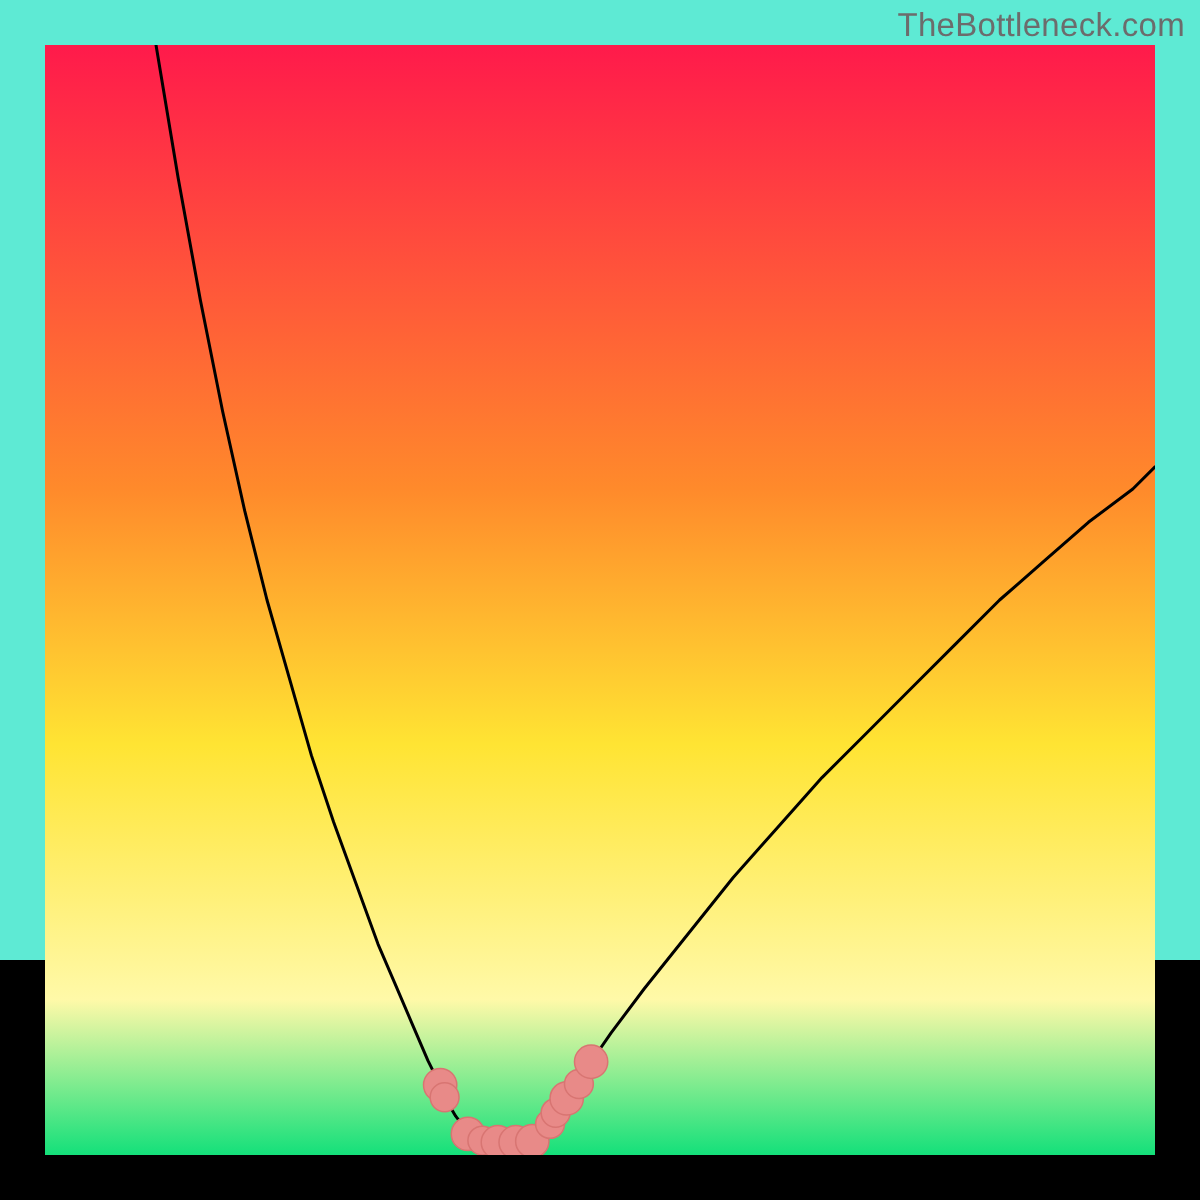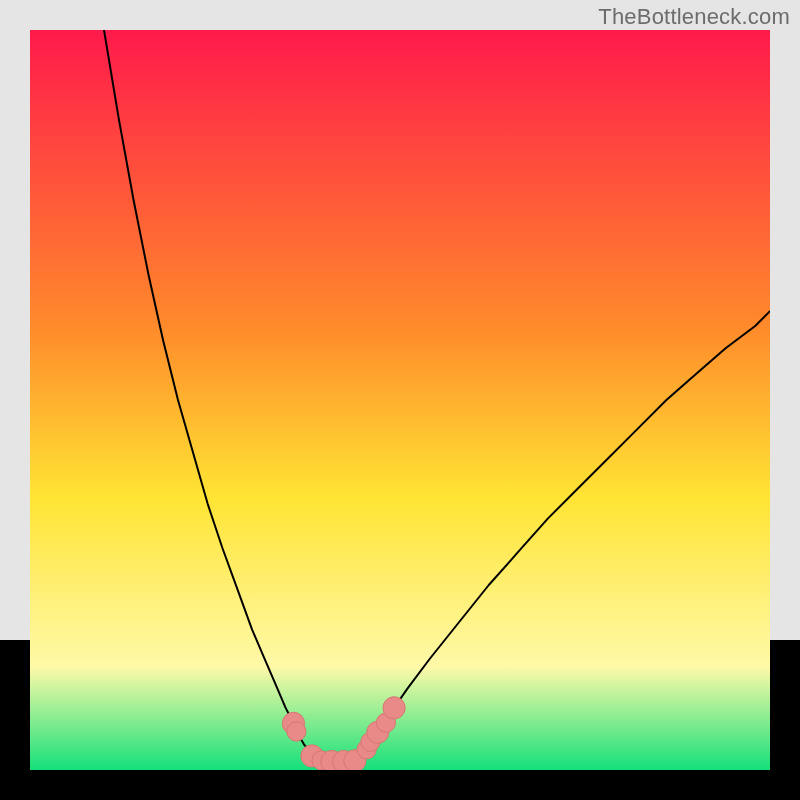--- a/index.html
+++ b/index.html
@@ -8,21 +8,21 @@
     width: 800px;
     height: 800px;
     overflow: hidden;
     background: #000;
     font-family: Arial, Helvetica, sans-serif;
   }
   .frame {
     position: relative;
     width: 800px;
     height: 640px;
-    background: #e5e5e5;
+    background: #5eead4;
   }
   .plot-area {
     position: absolute;
     left: 30px;
     top: 30px;
     width: 740px;
     height: 740px;
     overflow: hidden;
   }
   .watermark {

